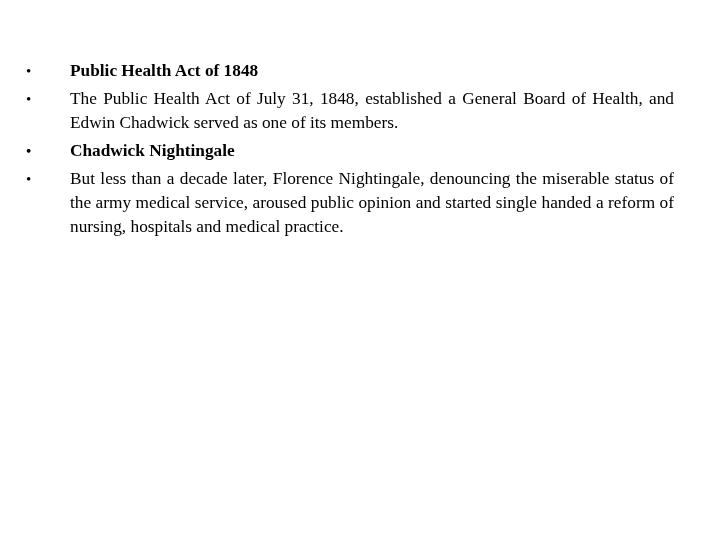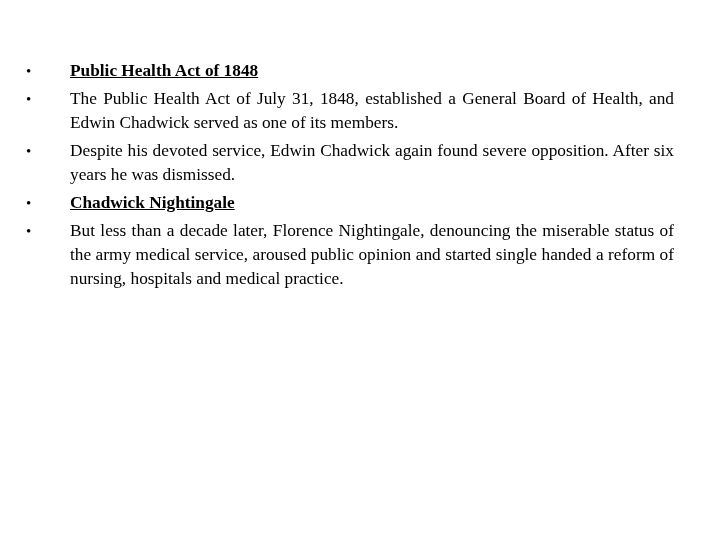--- a/index.html
+++ b/index.html
@@ -1,37 +1,36 @@
 <!DOCTYPE html>
 <html><head>
 <meta charset="utf-8">
 <style>
   html, body { margin:0; padding:0; background:#ffffff; }
   body { width:720px; height:540px; position:relative; overflow:hidden;
          font-family:"Liberation Serif", serif; color:#000; }
   .list { position:absolute; left:26px; top:59px; width:648px; margin:0; padding:0; list-style:none; }
   .item { position:relative; padding-left:44px; font-size:17.3px; line-height:24px; margin-bottom:4px; text-align:justify; }
   .item .bullet { position:absolute; left:0; top:0; width:20px; font-size:15px; }
-  .item.bold .text { font-weight:bold;text-decoration:underline; }
+  .item.bold .text { font-weight:bold; }
 </style>
 </head>
 <body>
 
 <ul class="list">
   <li class="item bold">
     <span class="bullet">•</span>
     <span class="text">Public Health Act of 1848</span>
   </li>
   <li class="item">
     <span class="bullet">•</span>
     <span class="text">The Public Health Act of July 31, 1848, established a General Board of Health, and Edwin Chadwick served as one of its members.</span>
   </li>
   <li class="item">
     <span class="bullet">•</span>
-    <span class="text">Despite his devoted service, Edwin Chadwick again found severe opposition. After six years he was dismissed.</span>
   </li>
   <li class="item bold">
     <span class="bullet">•</span>
     <span class="text">Chadwick Nightingale</span>
   </li>
   <li class="item">
     <span class="bullet">•</span>
     <span class="text">But less than a decade later, Florence Nightingale, denouncing the miserable status of the army medical service, aroused public opinion and started single handed a reform of nursing, hospitals and medical practice.</span>
   </li>
 </ul>

